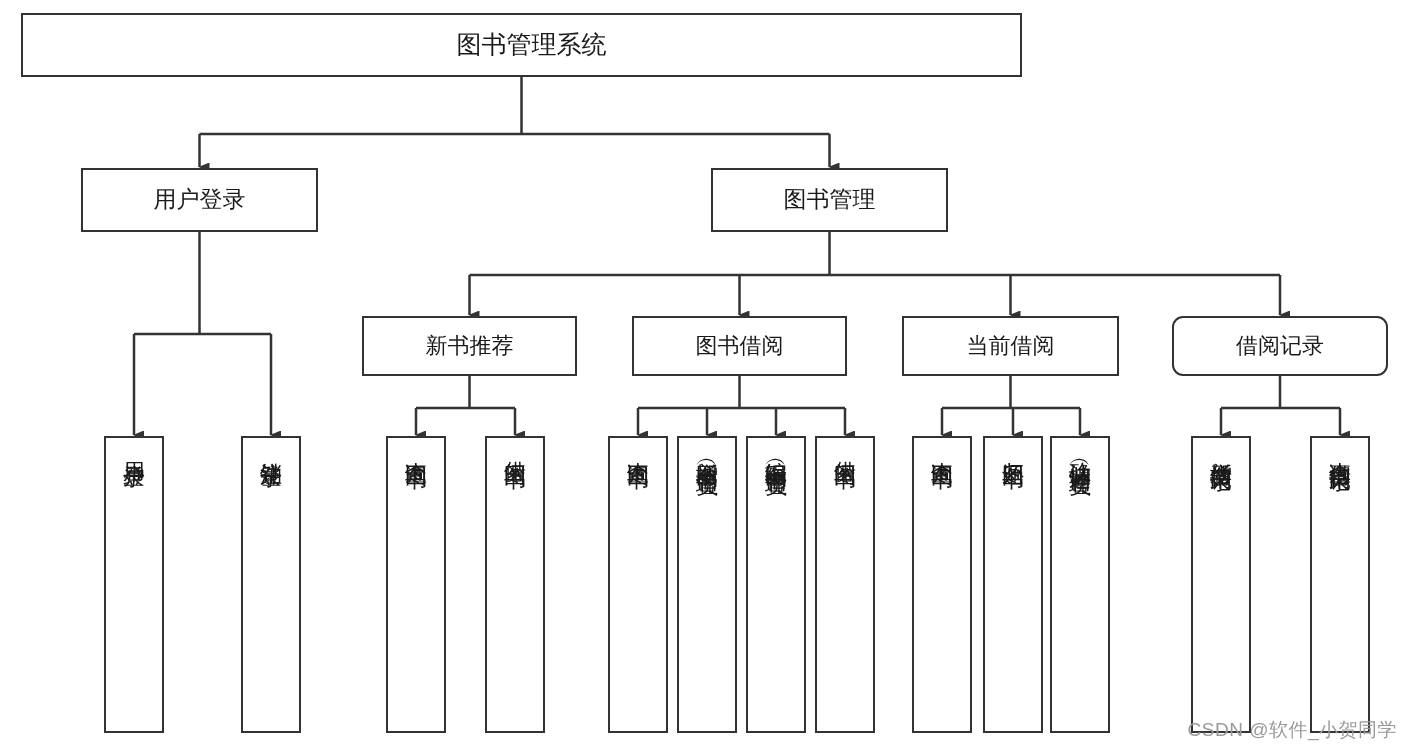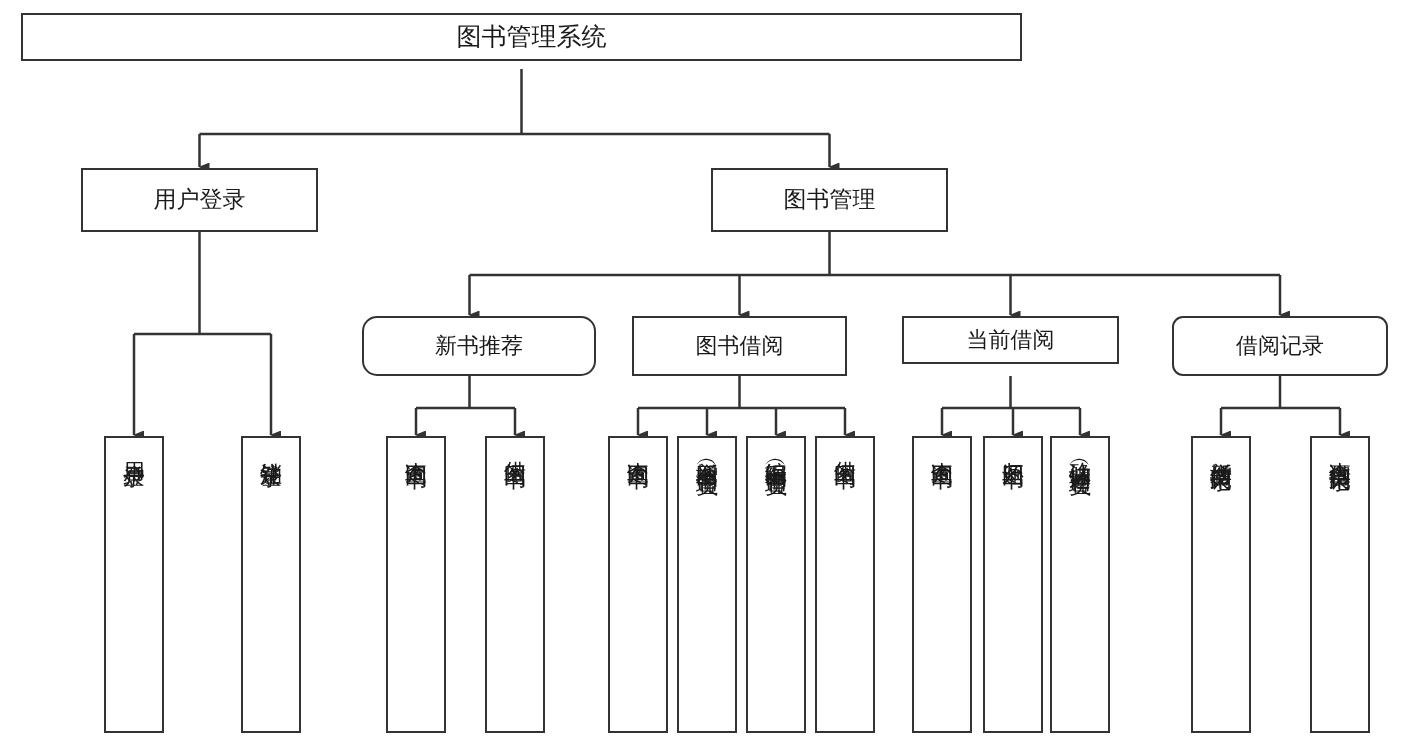--- a/index.html
+++ b/index.html
@@ -112,36 +112,36 @@
         <path d="M 1013 408 L 1013 435" marker-end="url(#arrowhead)"></path>
         <path d="M 1080 408 L 1080 435" marker-end="url(#arrowhead)"></path>
         <path d="M 1280 376 L 1280 408"></path>
         <path d="M 1221 408 L 1340 408"></path>
         <path d="M 1221 408 L 1221 435" marker-end="url(#arrowhead)"></path>
         <path d="M 1340 408 L 1340 435" marker-end="url(#arrowhead)"></path>
       </g>
   </svg>
 
   <div id="node-layer">
-      <div class="node root" style="left: 21px; top: 13px; width: 1001px; height: 48px; padding-left: 20px;">
+      <div class="node root" style="left: 21px; top: 13px; width: 1001px; height: 64px; padding-left: 20px;">
         <span>图书管理系统</span>
       </div>
       <div class="node level2" style="left: 81px; top: 168px; width: 237px; height: 64px;">
         <span>用户登录</span>
       </div>
       <div class="node level2" style="left: 711px; top: 168px; width: 237px; height: 64px; text-align: right;">
         <span>图书管理</span>
       </div>
-      <div class="node level3" style="left: 362px; top: 316px; width: 234px; height: 60px; border-radius: 15px;">
+      <div class="node level3" style="left: 362px; top: 316px; width: 215px; height: 60px;">
         <span>新书推荐</span>
       </div>
       <div class="node level3" style="left: 632px; top: 316px; width: 215px; height: 60px;">
         <span>图书借阅</span>
       </div>
-      <div class="node level3" style="left: 902px; top: 316px; width: 217px; height: 48px; align-items: center;">
+      <div class="node level3" style="left: 902px; top: 316px; width: 217px; height: 60px; align-items: center;">
         <span>当前借阅</span>
       </div>
       <div class="node level3" style="left: 1172px; top: 316px; width: 216px; height: 60px; border-radius: 11px;">
         <span>借阅记录</span>
       </div>
       <div class="node leaf" style="left: 104px; top: 436px; width: 60px; height: 297px;">
         <span class="vtext">用户登录</span>
       </div>
       <div class="node leaf" style="left: 241px; top: 436px; width: 60px; height: 297px;">
         <span class="vtext">注销登录</span>
@@ -174,13 +174,14 @@
         <span class="vtext">确认归还（管理员）</span>
       </div>
       <div class="node leaf" style="left: 1191px; top: 436px; width: 60px; height: 297px;">
         <span class="vtext">新增借阅记录</span>
       </div>
       <div class="node leaf" style="left: 1310px; top: 436px; width: 60px; height: 297px;">
         <span class="vtext">查询借阅记录</span>
       </div>
     </div>
 
+  <div class="watermark">CSDN @软件_小贺同学</div>
 </div>
 
 </body></html>

